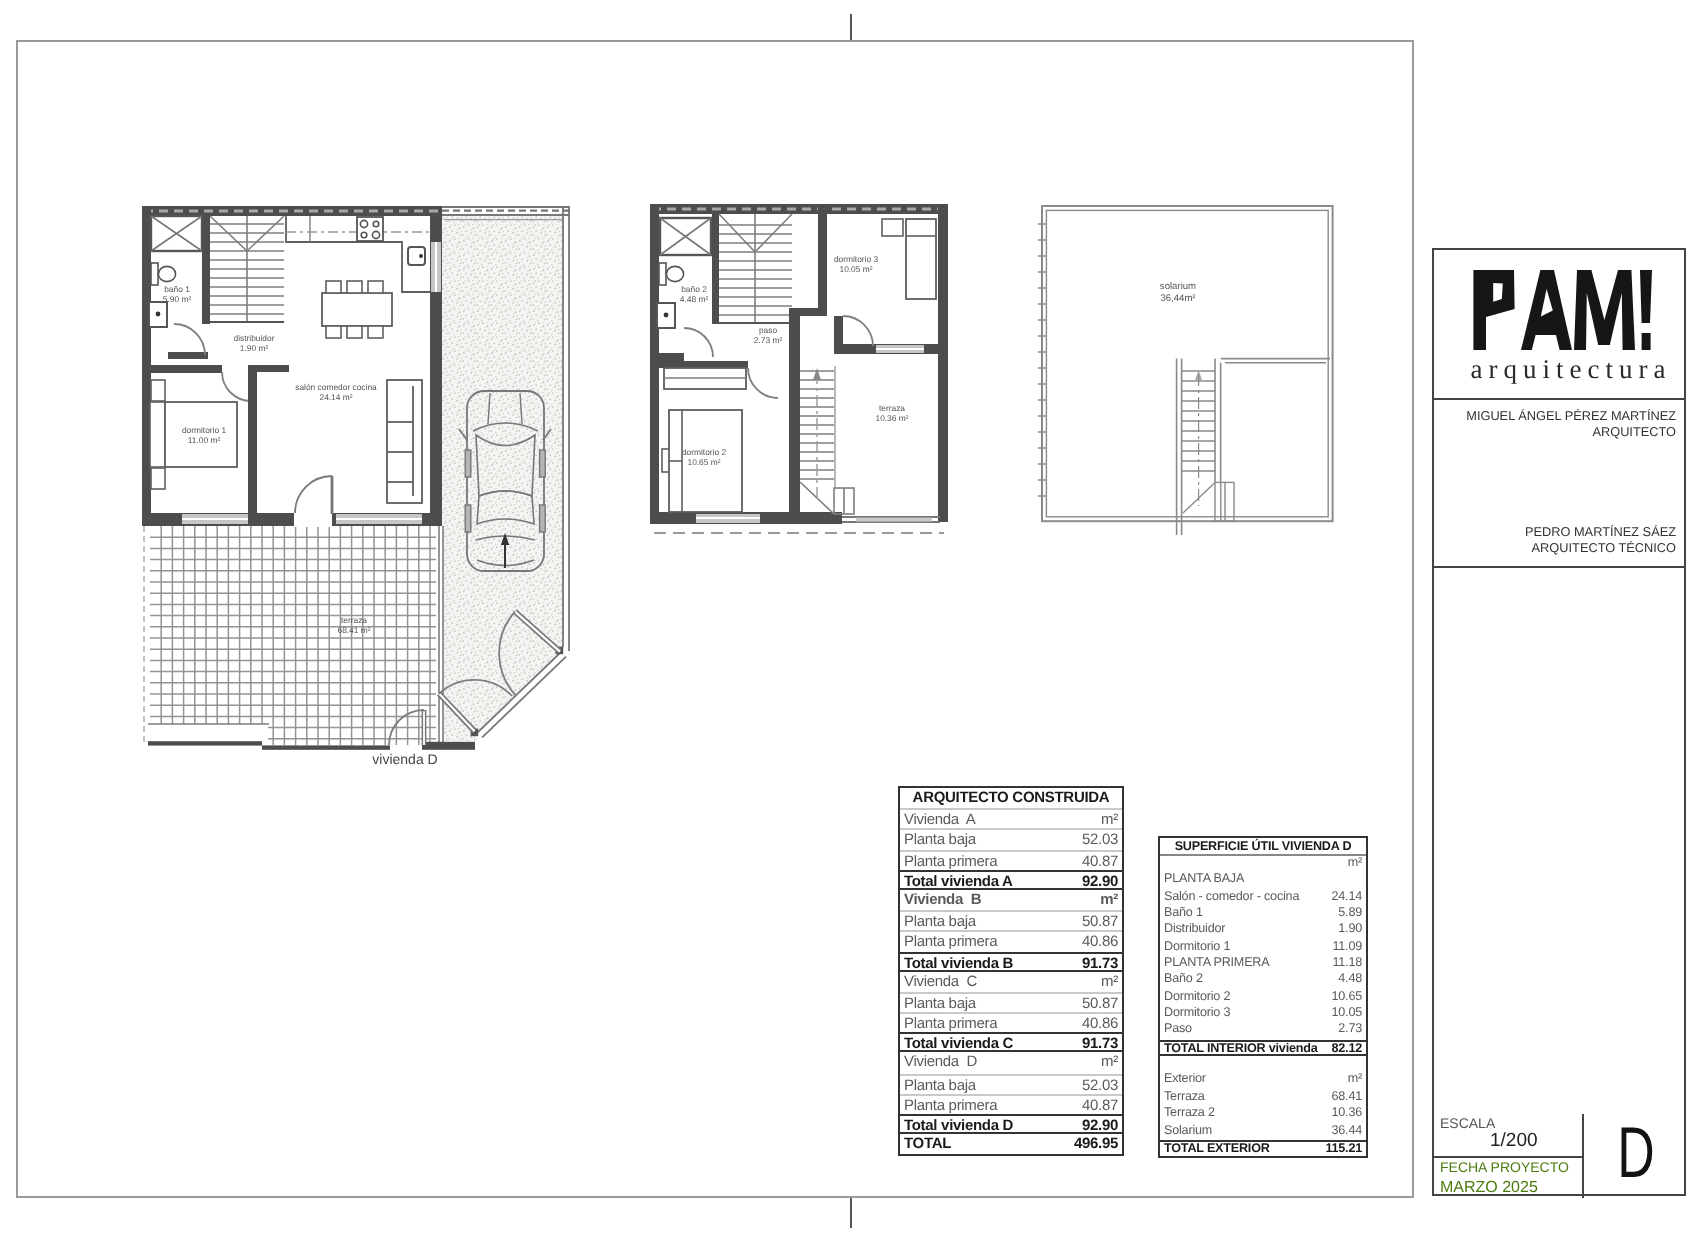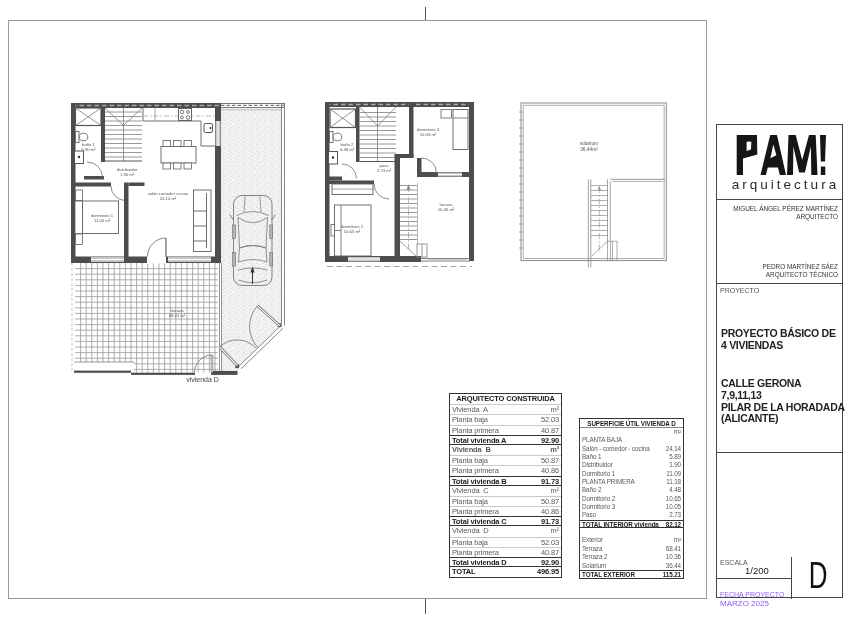--- a/index.html
+++ b/index.html
@@ -294,42 +294,37 @@
         <g fill="#161616">
           <path d="M2.7 2 L23 2 L23.3 21.5 L9 25.5 L9 42 L2.7 42 Z"></path>
           <path d="M12.6 8.5 L17.4 8.8 L16.9 16.5 L12.6 17.9 Z" fill="#fff"></path>
           <path d="M26.5 42 L36.2 2 L43 2 L52 42 L45.8 42 L44 34.5 L33.8 34.5 L31.9 42 Z"></path>
           <path d="M39.3 11.5 L36.4 25.2 L42.4 22.3 Z" fill="#fff"></path>
           <path d="M54.5 2 L61.7 2 L68.2 27 L75 2 L81.7 2 L83.5 42 L77.3 42 L76.9 13.5 L70.9 39.5 L65.1 39.5 L59.4 13.5 L59 42 L53 42 Z"></path>
           <path d="M86 2 L92 2 L91 28.5 L86.8 28.5 Z"></path>
           <path d="M86.8 33.5 L91.3 33.5 L91.3 42 L86.8 42 Z"></path>
         </g>
       </svg>
-      <div class="abs" style="left:8px;top:52px;width:121px;text-align:center;font-size:13.5px;letter-spacing:3px;color:#2a2a2a;">arquitectura</div>
+      <div class="abs" style="left:8px;top:52px;width:121px;text-align:center;font-size:13.5px;letter-spacing:3px;color:#2a2a2a;font-family:Liberation Serif, serif;">arquitectura</div>
     </div>
 
     <div class="abs" style="left:0;top:75px;width:100%;height:84px;border-bottom:1px solid #444;font-size:6.4px;color:#333;text-align:right;">
       <div style="padding:5px 4px 0 0;line-height:8px;">MIGUEL ÁNGEL PÉREZ MARTÍNEZ<br>ARQUITECTO</div>
       <div style="padding:42px 4px 0 0;line-height:8px;">PEDRO MARTÍNEZ SÁEZ<br>ARQUITECTO TÉCNICO</div>
     </div>
 
-    <div class="abs" style="left:0;top:159px;width:100%;height:169px;border-bottom:1px solid #444;color:#222;">
-      <div style="font-size:7px;color:#555;padding:3px 0 0 3px;">PROYECTO</div>
-      <div class="abs" style="left:4px;top:43px;font-weight:bold;font-size:10.5px;line-height:12.3px;letter-spacing:-0.3px;white-space:nowrap;">PROYECTO BÁSICO DE<br>4 VIVIENDAS</div>
-      <div class="abs" style="left:4px;top:94px;font-weight:bold;font-size:10.5px;line-height:11.8px;letter-spacing:-0.3px;white-space:nowrap;">CALLE GERONA<br>7,9,11,13<br>PILAR DE LA HORADADA<br>(ALICANTE)</div>
-    </div>
 
 
 
     <div class="abs" style="left:0;top:432px;width:100%;height:42px;">
       <div class="abs" style="left:0;top:0;width:74px;height:22px;border-bottom:1px solid #444;">
         <div style="font-size:7px;color:#555;padding:2px 0 0 3px;">ESCALA</div>
         <div style="position:absolute;left:28px;top:8px;font-size:9.5px;color:#222;">1/200</div>
       </div>
-      <div class="abs" style="left:0;top:32px;width:74px;height:20px;color:#8b5cf6;">
+      <div class="abs" style="left:0;top:22px;width:74px;height:20px;color:#4d7c0f;">
         <div style="padding:1.5px 0 0 3px;font-size:7px;line-height:8.5px;">FECHA PROYECTO</div>
         <div style="padding:0 0 0 3px;font-size:8px;line-height:9px;">MARZO 2025</div>
       </div>
       <div class="abs" style="left:74px;top:0;width:53px;height:42px;border-left:1px solid #444;">
         <div style="position:absolute;left:50%;top:50%;transform:translate(-50%,-54%) scale(0.72,1);font-size:36px;color:#111;">D</div>
       </div>
     </div>
   </div>
 
   <div class="abs" id="t1" style="left:449px;top:393px;width:113px;border:1px solid #333;font-size:7.5px;letter-spacing:-0.15px;color:#5a5a5a;">

